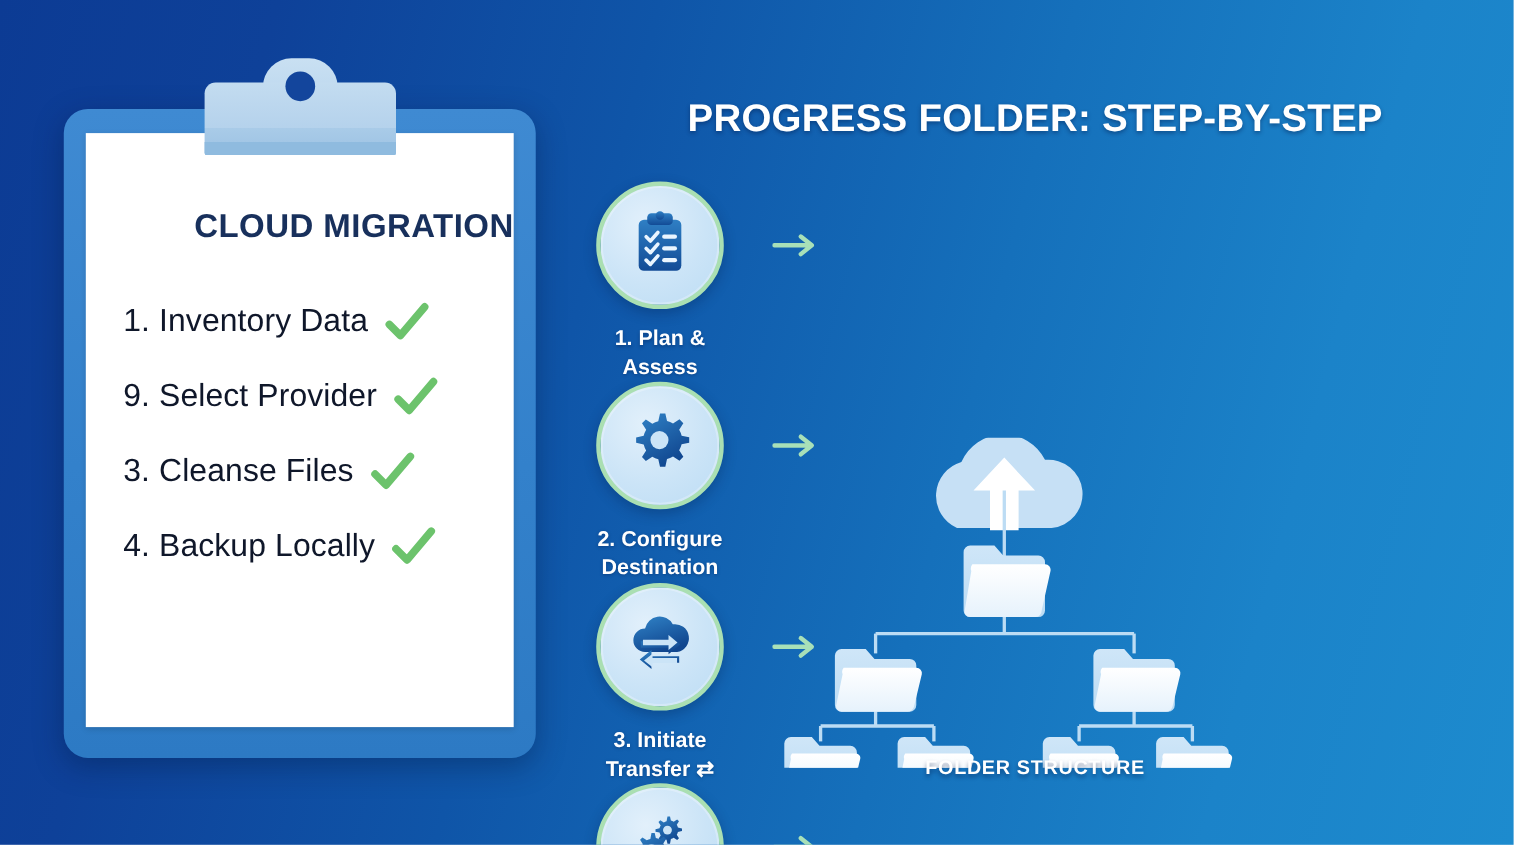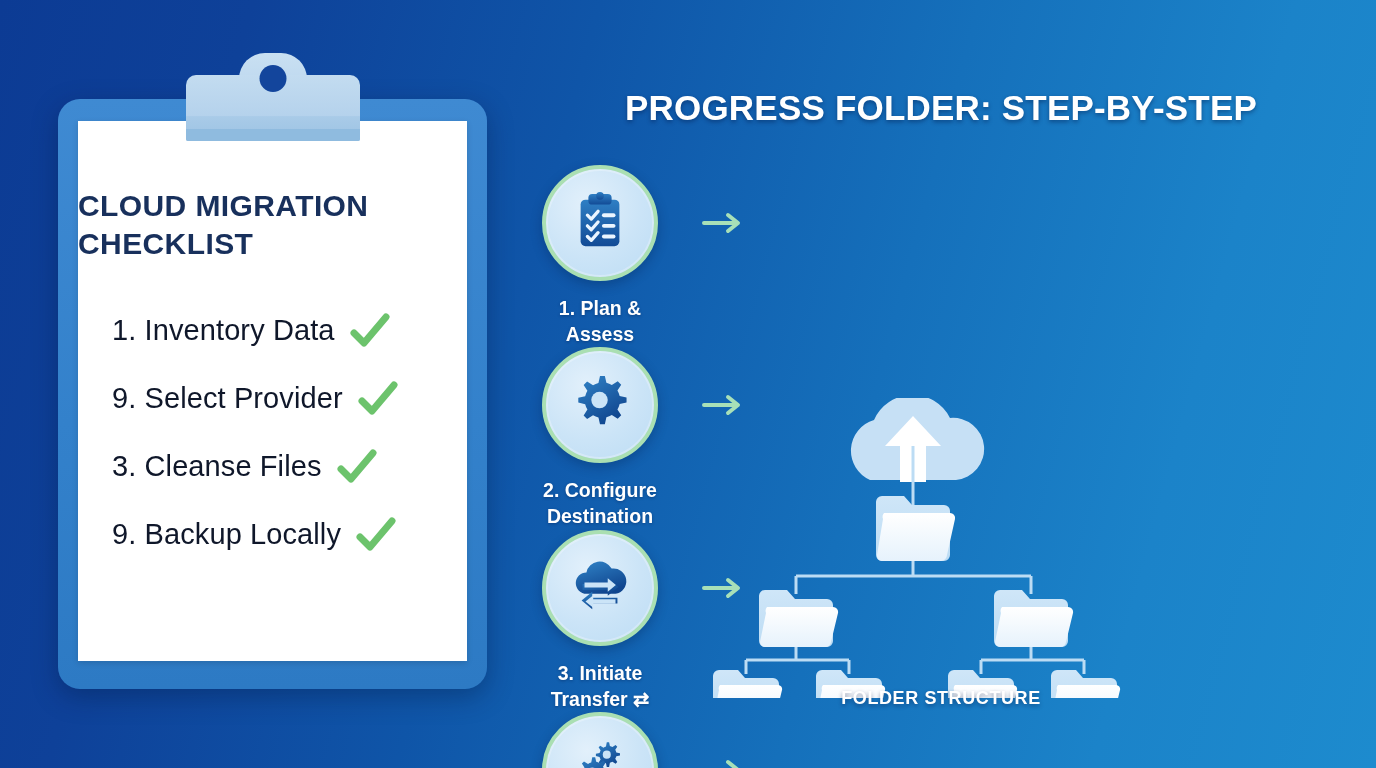--- a/index.html
+++ b/index.html
@@ -47,21 +47,21 @@
     position:absolute; left:50%; top:12px; transform:translateX(-50%);
     width:27px; height:27px; border-radius:50%;
     background:#13459c;
   }
   #clip-foot {
     position:absolute; left:0; bottom:0; width:174px; height:12px;
     background:#8fbbdf; border-radius:0 0 2px 2px;
   }
 
   .cb-title {
-    text-align:left;
+    text-align:right;
     color:#18305c;
     font-weight:bold;
     font-size:30px;
     letter-spacing:0.4px;
     line-height:1.26;
     margin-top:66px;
   }
 
   #checklist { margin-top:34px; padding:0 0 0 34px; }
   .check-row {
@@ -127,21 +127,20 @@
     <div id="clip-hump"></div>
     <div id="clip-body">
       <div id="clip-foot"></div>
     </div>
     <div id="clip-hole"></div>
   </div>
 
   <div id="paper">
     <div class="cb-title">
       <div>CLOUD MIGRATION</div>
-      <div>CHECKLIST</div>
     </div>
 
     <div id="checklist">
 
       <div class="check-row">
         <span class="check-label">1. Inventory Data</span>
         <span class="check-mark">
           <svg viewBox="0 0 42 42">
               <path d="M5 23 L15 33 L37 7" fill="none" stroke="#6cc36c" stroke-width="7" stroke-linecap="round" stroke-linejoin="round"></path>
             </svg>
@@ -160,21 +159,21 @@
       <div class="check-row">
         <span class="check-label">3. Cleanse Files</span>
         <span class="check-mark">
           <svg viewBox="0 0 42 42">
               <path d="M5 23 L15 33 L37 7" fill="none" stroke="#6cc36c" stroke-width="7" stroke-linecap="round" stroke-linejoin="round"></path>
             </svg>
         </span>
       </div>
 
       <div class="check-row">
-        <span class="check-label">9. Backup Locally</span>
+        <span class="check-label">4. Backup Locally</span>
         <span class="check-mark">
           <svg viewBox="0 0 42 42">
               <path d="M5 23 L15 33 L37 7" fill="none" stroke="#6cc36c" stroke-width="7" stroke-linecap="round" stroke-linejoin="round"></path>
             </svg>
         </span>
       </div>
 
     </div>
   </div>
 </div>

